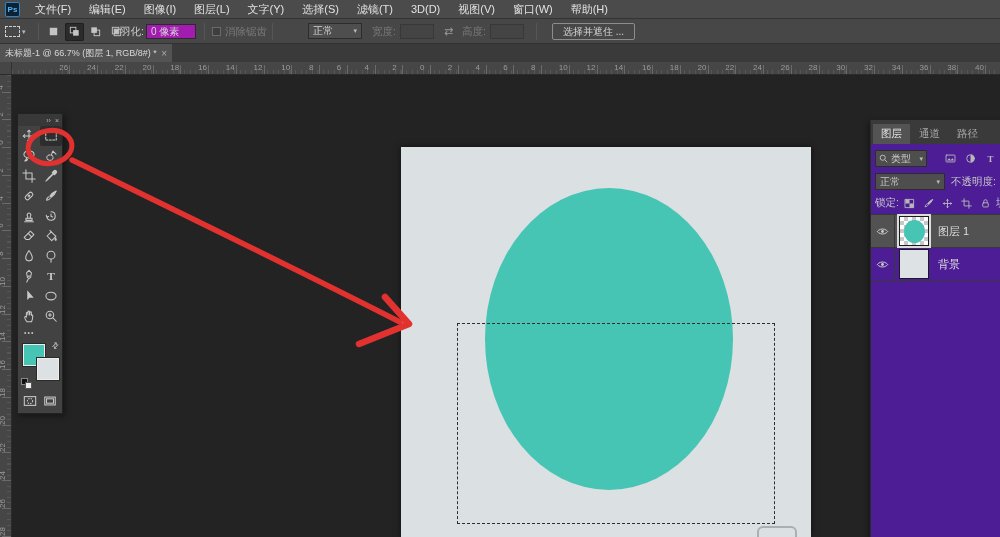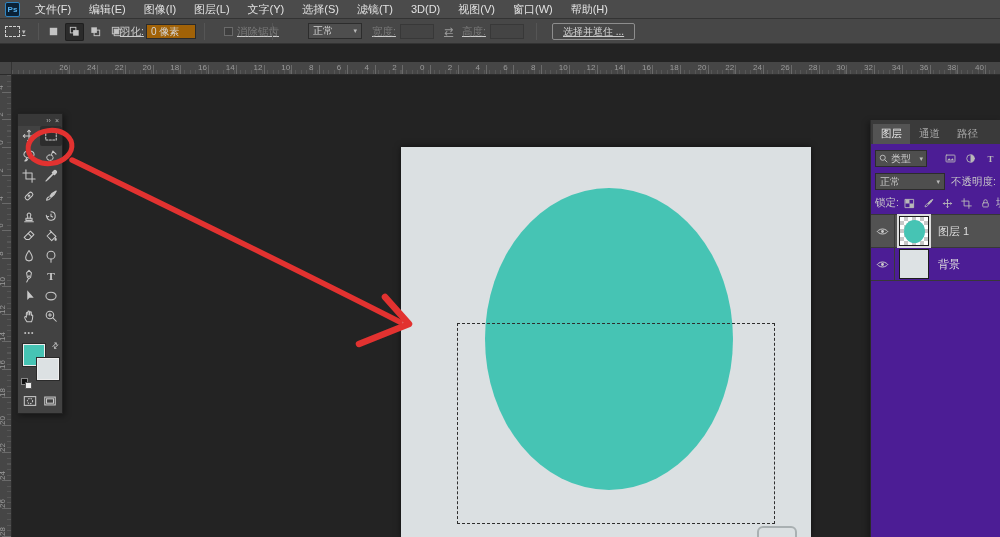--- a/index.html
+++ b/index.html
@@ -12,31 +12,31 @@
   
   .menubar { position:absolute; left:0; top:0; width:1000px; height:19px;
     background:#4b4b4b; border-bottom:1px solid #333; display:flex; align-items:center; }
   .ps-logo { width:15px; height:15px; margin:0 6px 0 5px; background:#0b2236;
     border:1px solid #2f84c0; border-radius:2px; color:#57b2ef; font-size:8px;
     font-weight:bold; display:flex; align-items:center; justify-content:center; }
   .menu-item { font-size:11px; color:#e2e2e2; padding:0 9px; line-height:19px; cursor:default; }
   
   .optionsbar { position:absolute; left:0; top:19px; width:1000px; height:25px;
     background:#474747; border-bottom:1px solid #333; font-size:10.5px; color:#ccc; }
-  .ob { position:absolute; top:0; height:25px; display:flex; align-items:center;text-decoration:underline; }
+  .ob { position:absolute; top:0; height:25px; display:flex; align-items:center; }
   .ob-sep { position:absolute; top:4px; width:1px; height:17px; background:#393939; border-right:1px solid #555; }
   .toolpreset { left:5px; gap:2px; }
   .toolpreset .mini-marquee { width:15px; height:11px; border:1px dashed #cfcfcf; display:inline-block; }
   .chev { font-size:7px; color:#bbb; }
   .mode-group { left:44px; gap:2px; }
   .mode-btn { width:19px; height:18px; display:flex; align-items:center; justify-content:center; border-radius:2px; }
   .mode-btn.active { background:#2b2b2b; box-shadow:inset 0 0 0 1px #1f1f1f; }
   .lbl { color:#cfcfcf; }
   .lbl.gray { color:#7a7a7a; }
-  .ob-input { background:#a16207; border:1px solid #2b2b2b; height:15px; color:#d5d5d5;
+  .ob-input { background:#a21caf; border:1px solid #2b2b2b; height:15px; color:#d5d5d5;
     font-size:10px; padding:0 4px; font-family:inherit; }
   .ob-input.gray { background:#444; border-color:#383838; }
   .ob-drop { background:#4e4e4e; border:1px solid #2c2c2c; height:16px; display:flex;
     align-items:center; justify-content:space-between; padding:0 4px; font-size:10px; color:#d5d5d5; }
   .checkbox { width:9px; height:9px; border:1px solid #6a6a6a; background:#3e3e3e; display:inline-block; margin-right:4px; }
   .sm-btn { border:1px solid #8d8d8d; border-radius:2px; height:17px; padding:0 10px;
     background:#474747; color:#d5d5d5; font-size:10px; display:flex; align-items:center; }
   
   .tabbar { position:absolute; left:0; top:44px; width:1000px; height:18px; background:#3a3a3a; }
   .doc-tab { position:absolute; left:0; top:0; height:18px; width:172px; background:#535353;
@@ -164,21 +164,21 @@
             <rect x="4.5" y="4.5" width="7" height="7"></rect>
             <rect x="4.5" y="4.5" width="5" height="5" fill="#c4c4c4" stroke="none"></rect>
           </svg>
         </span>
       </div>
     <div class="ob" style="left:120px;">
         <span class="lbl">羽化:</span>
       </div>
     <input class="ob-input" style="position: absolute; left: 146px; top: 5px; width: 50px;" readonly="" value="0 像素">
     <div class="ob-sep" style="left:204px;"></div>
-    <div class="ob" style="left:224px;align-items:center;">
+    <div class="ob" style="left:212px;align-items:center;">
       <span class="checkbox"></span>
       <span class="lbl gray">消除锯齿</span>
     </div>
     <div class="ob-sep" style="left:272px;"></div>
     <div class="ob" style="left:280px;margin-left:36px;">
         <span class="lbl">样式:</span>
       </div>
     <div class="ob-drop" style="position:absolute;left:308px;top:4px;width:54px;">
       <span>正常</span>
         <span class="chev">▾</span>
@@ -191,20 +191,26 @@
     <div class="ob" style="left:462px;">
         <span class="lbl gray">高度:</span>
       </div>
     <input class="ob-input gray" style="position: absolute; left: 490px; top: 5px; width: 34px;" readonly="" value="">
     <div class="ob-sep" style="left:536px;"></div>
     <div class="ob" style="left:552px;">
       <button class="sm-btn">选择并遮住 ...</button>
     </div>
   </div>
 
+  <div class="tabbar">
+    <div class="doc-tab">
+      <span class="title">未标题-1 @ 66.7% (图层 1, RGB/8#) *</span>
+      <span class="close">×</span>
+    </div>
+  </div>
 
   <div class="ruler-corner"></div>
   <div class="ruler-h" id="ruler-h">
       <span class="maj" style="left: 57.35px;"></span>
       <span class="num" style="left: 47.35px;">26</span>
       <span class="maj" style="left: 85.1px;"></span>
       <span class="num" style="left: 75.1px;">24</span>
       <span class="maj" style="left: 112.85px;"></span>
       <span class="num" style="left: 102.85px;">22</span>
       <span class="maj" style="left: 140.6px;"></span>

